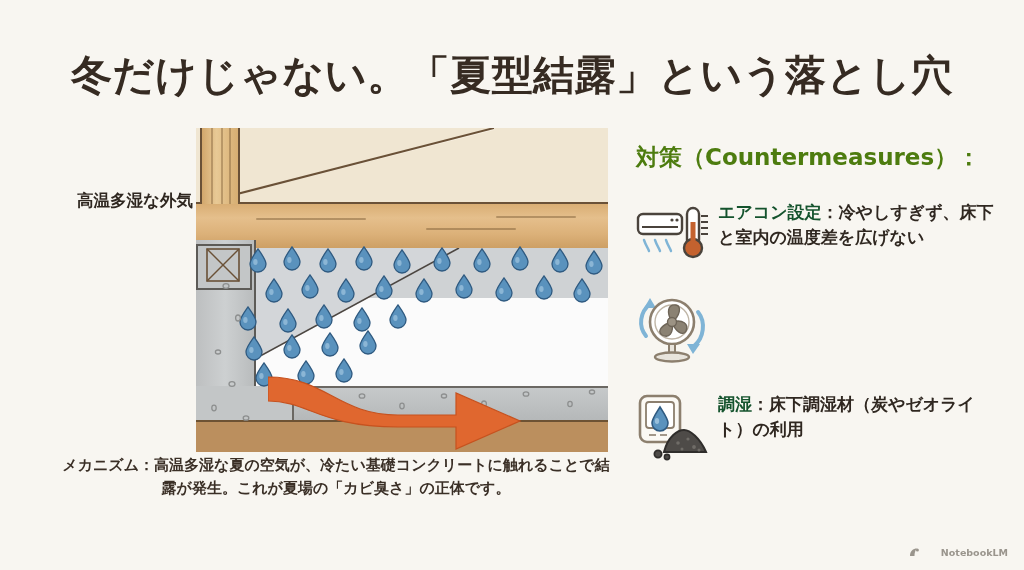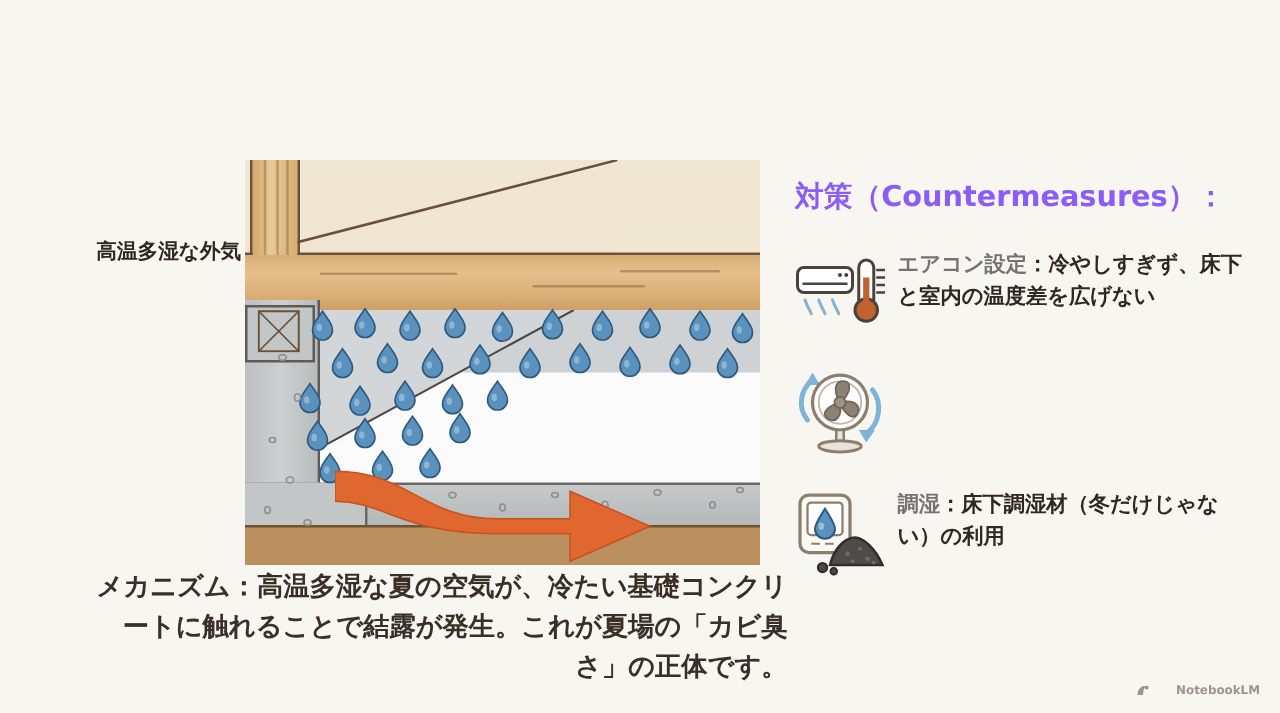--- a/index.html
+++ b/index.html
@@ -61,51 +61,51 @@
   
   .arrow-wrap{position:absolute;left:72px;top:243px;width:258px;height:80px;}
   .lbl-summer{
     position:absolute;left:55px;top:190px;width:160px;text-align:center;
     font-size:16.5px;font-weight:bold;color:#2f2720;line-height:1.35;
   }
 
   
   .caption{
     position:absolute;left:58px;top:454px;width:556px;
-    font-size:21px;font-weight:bold;color:#3a2f26;line-height:1.52;
-    text-align:right;
-    margin-left:16px;
+    font-size:15px;font-weight:bold;color:#3a2f26;line-height:1.52;
+    text-align:center;
   }
 
   
   .cm-head{
     position:absolute;left:636px;top:142px;
-    font-size:23px;font-weight:bold;color:#8b5cf6;white-space:nowrap;
+    font-size:23px;font-weight:bold;color:#4d7c0f;white-space:nowrap;
   }
   .cm-list{position:absolute;left:636px;top:196px;width:372px;}
   .cm-item{display:flex;align-items:flex-start;margin-bottom:22px;}
   .cm-icon{width:74px;min-width:74px;height:74px;position:relative;margin-right:8px;}
   .cm-text{
     font-size:17px;font-weight:bold;color:#2f2720;line-height:1.48;
     padding-top:4px;
   }
-  .kw{color:#737373;}
+  .kw{color:#14532d;}
 
   
   .wm{
     position:absolute;right:16px;bottom:12px;
     display:flex;align-items:center;gap:21px;
     font-size:9.5px;color:#9a958d;font-weight:bold;
   }
 </style>
 </head>
 <body>
 
 <div class="slide">
 
+  <div class="title">冬だけじゃない。「夏型結露」という落とし穴</div>
 
   <div class="illus">
 
     <div class="floorpanel"></div>
     <svg class="panel-diagline" viewBox="0 0 292 76">
       <polygon points="0,76 292,0 292,76 0,76" fill="#f0e6d2"></polygon>
       <polygon points="0,76 292,0 292,2 0,76" fill="#f7f0e2"></polygon>
       <line x1="0" y1="75" x2="292" y2="0" stroke="#6a5137" stroke-width="2"></line>
     </svg>
 
@@ -287,21 +287,21 @@
             <circle cx="52" cy="51" r="1.6"></circle>
             <circle cx="58" cy="59" r="1.9"></circle>
             <circle cx="46" cy="61" r="1.5"></circle>
             <circle cx="63" cy="62" r="1.5"></circle>
           </g>
           <circle cx="22" cy="66" r="3.6" fill="#4e4b48" stroke="#2f2d2b" stroke-width="1.8"></circle>
           <circle cx="31" cy="69" r="2.6" fill="#4e4b48" stroke="#2f2d2b" stroke-width="1.6"></circle>
         </svg>
       </div>
       <div class="cm-text">
-        <span class="kw">調湿</span><span>：</span><span>床下調湿材（冬だけじゃない）の利用</span>
+        <span class="kw">調湿</span><span>：</span><span>床下調湿材（炭やゼオライト）の利用</span>
       </div>
     </div>
   </div>
 
   <div class="wm">
     <svg width="11" height="11" viewBox="0 0 11 11">
       <path d="M1,9 C1,4 4,1.5 8,1.5 C6,3.5 5.5,6 5.5,9 Z" fill="#9a958d"></path>
       <circle cx="8.4" cy="3" r="1.5" fill="#9a958d"></circle>
     </svg>
     <span>NotebookLM</span>

